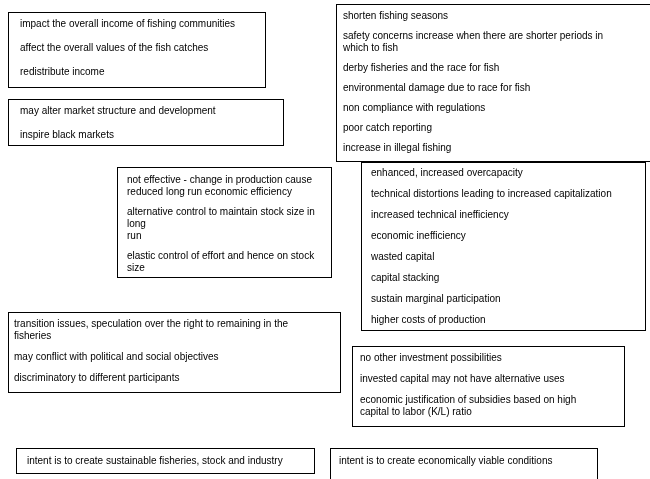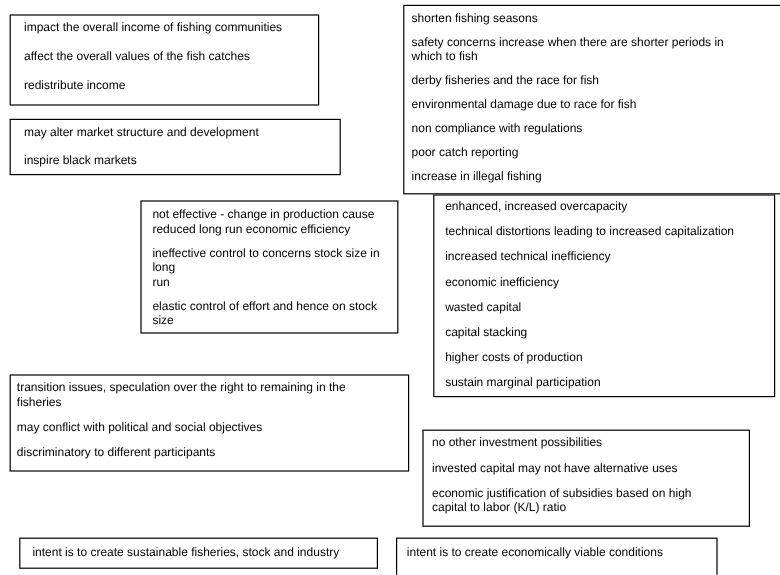--- a/index.html
+++ b/index.html
@@ -36,21 +36,21 @@
   
   .box-d { left: 117px; top: 167px; width: 215px; height: 111px; padding: 6px 3px 0 9px; }
   .box-d p { margin-bottom: 8px; }
   
   .box-e { left: 361px; top: 162px; width: 285px; height: 169px; padding: 4px 3px 0 9px; }
   .box-e p { margin-bottom: 9px; }
   
   .box-f { left: 8px; top: 312px; width: 333px; height: 81px; padding: 5px 5px 0 5px; }
   .box-f p { margin-bottom: 9px; }
   
-  .box-g { left: 352px; top: 346px; width: 273px; height: 81px; padding: 5px 5px 0 7px; margin-top: 12px; }
+  .box-g { left: 352px; top: 346px; width: 273px; height: 81px; padding: 5px 5px 0 7px; }
   .box-g p { margin-bottom: 9px; }
   
   .box-h { left: 16px; top: 448px; width: 299px; height: 26px; padding: 6px 3px 0 10px; }
   .box-i { left: 330px; top: 448px; width: 268px; height: 34px; padding: 6px 3px 0 8px; }
 </style>
 </head>
 <body>
 
 <div class="canvas">
 
@@ -72,35 +72,35 @@
     <p>derby fisheries and the race for fish</p>
     <p>environmental damage due to race for fish</p>
     <p>non compliance with regulations</p>
     <p>poor catch reporting</p>
     <p>increase in illegal fishing</p>
   </div>
 
   <div class="box box-d">
     <p>not effective - change in production cause
 reduced long run economic efficiency</p>
-    <p>ineffective control to concerns stock size in long
+    <p>alternative control to maintain stock size in long
 run</p>
     <p>elastic control of effort and hence on stock size</p>
     <p>lots of / inefficient administration and high costs</p>
   </div>
 
   <div class="box box-e">
     <p>enhanced, increased overcapacity</p>
     <p>technical distortions leading to increased capitalization</p>
     <p>increased technical inefficiency</p>
     <p>economic inefficiency</p>
     <p>wasted capital</p>
     <p>capital stacking</p>
+    <p>sustain marginal participation</p>
     <p>higher costs of production</p>
-    <p>sustain marginal participation</p>
   </div>
 
   <div class="box box-f">
     <p>transition issues, speculation over the right to remaining in the
 fisheries</p>
     <p>may conflict with political and social objectives</p>
     <p>discriminatory to different participants</p>
   </div>
 
   <div class="box box-g">

